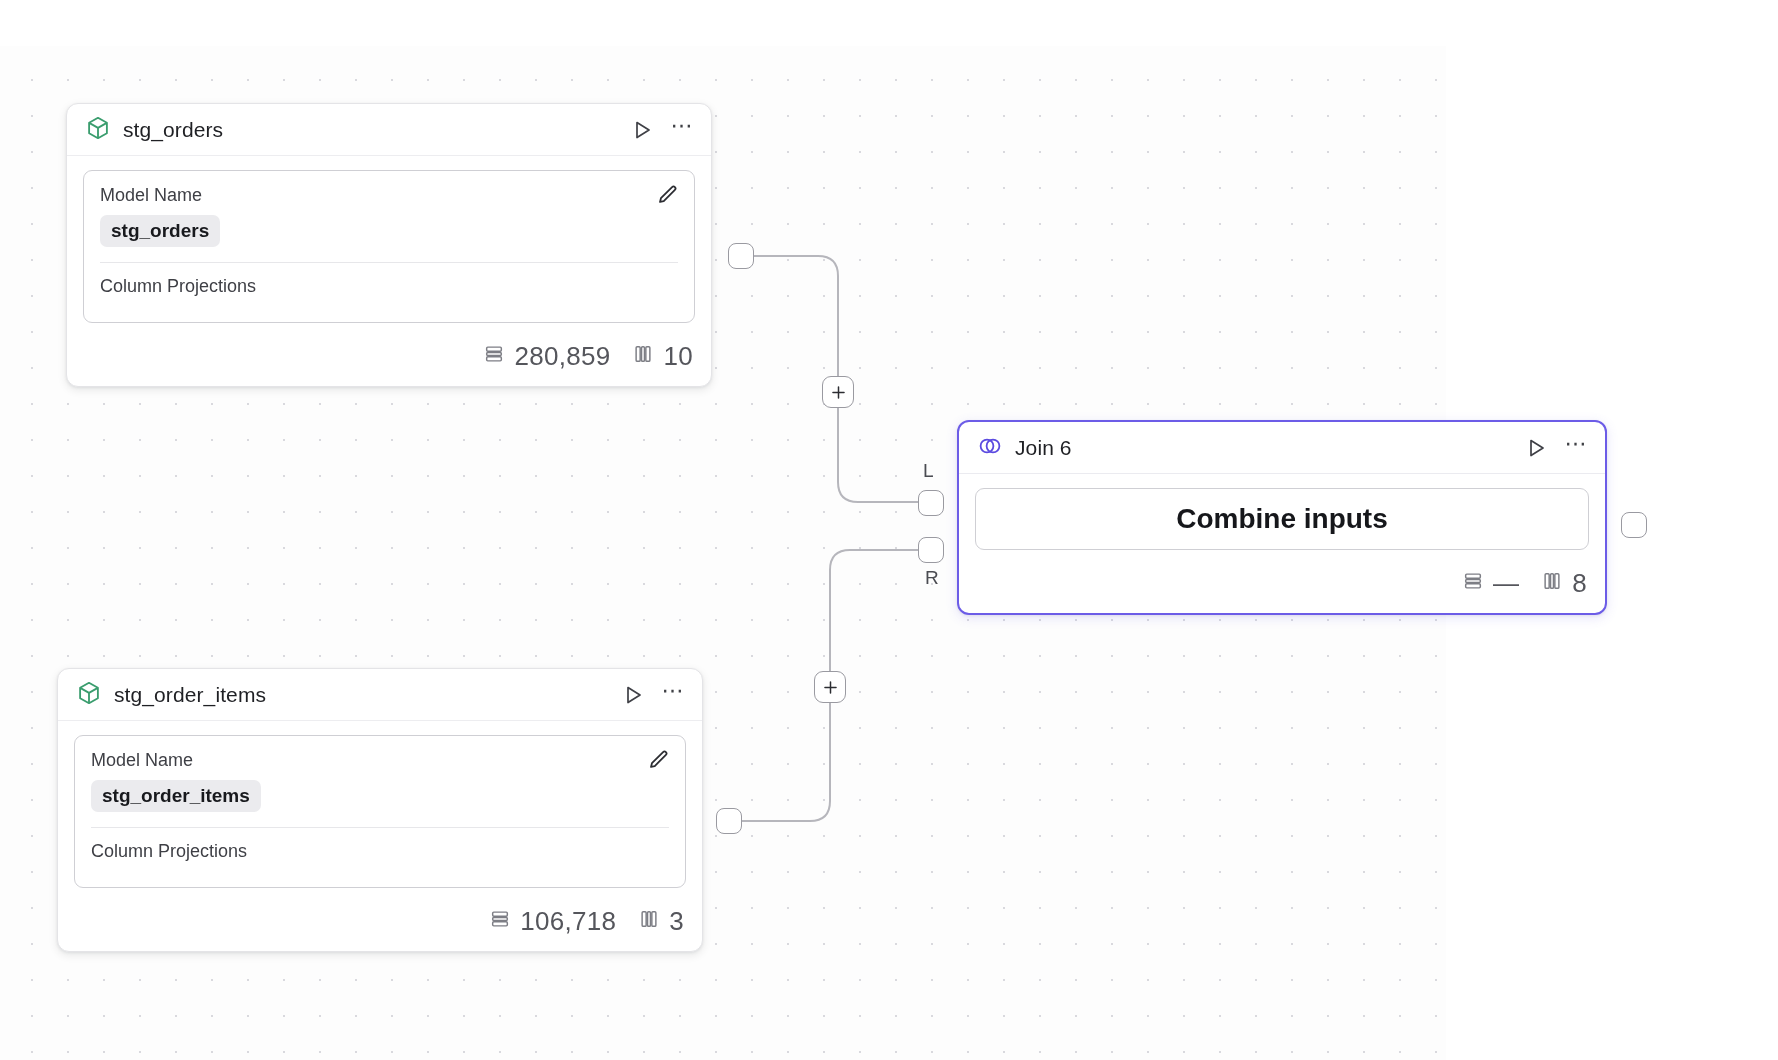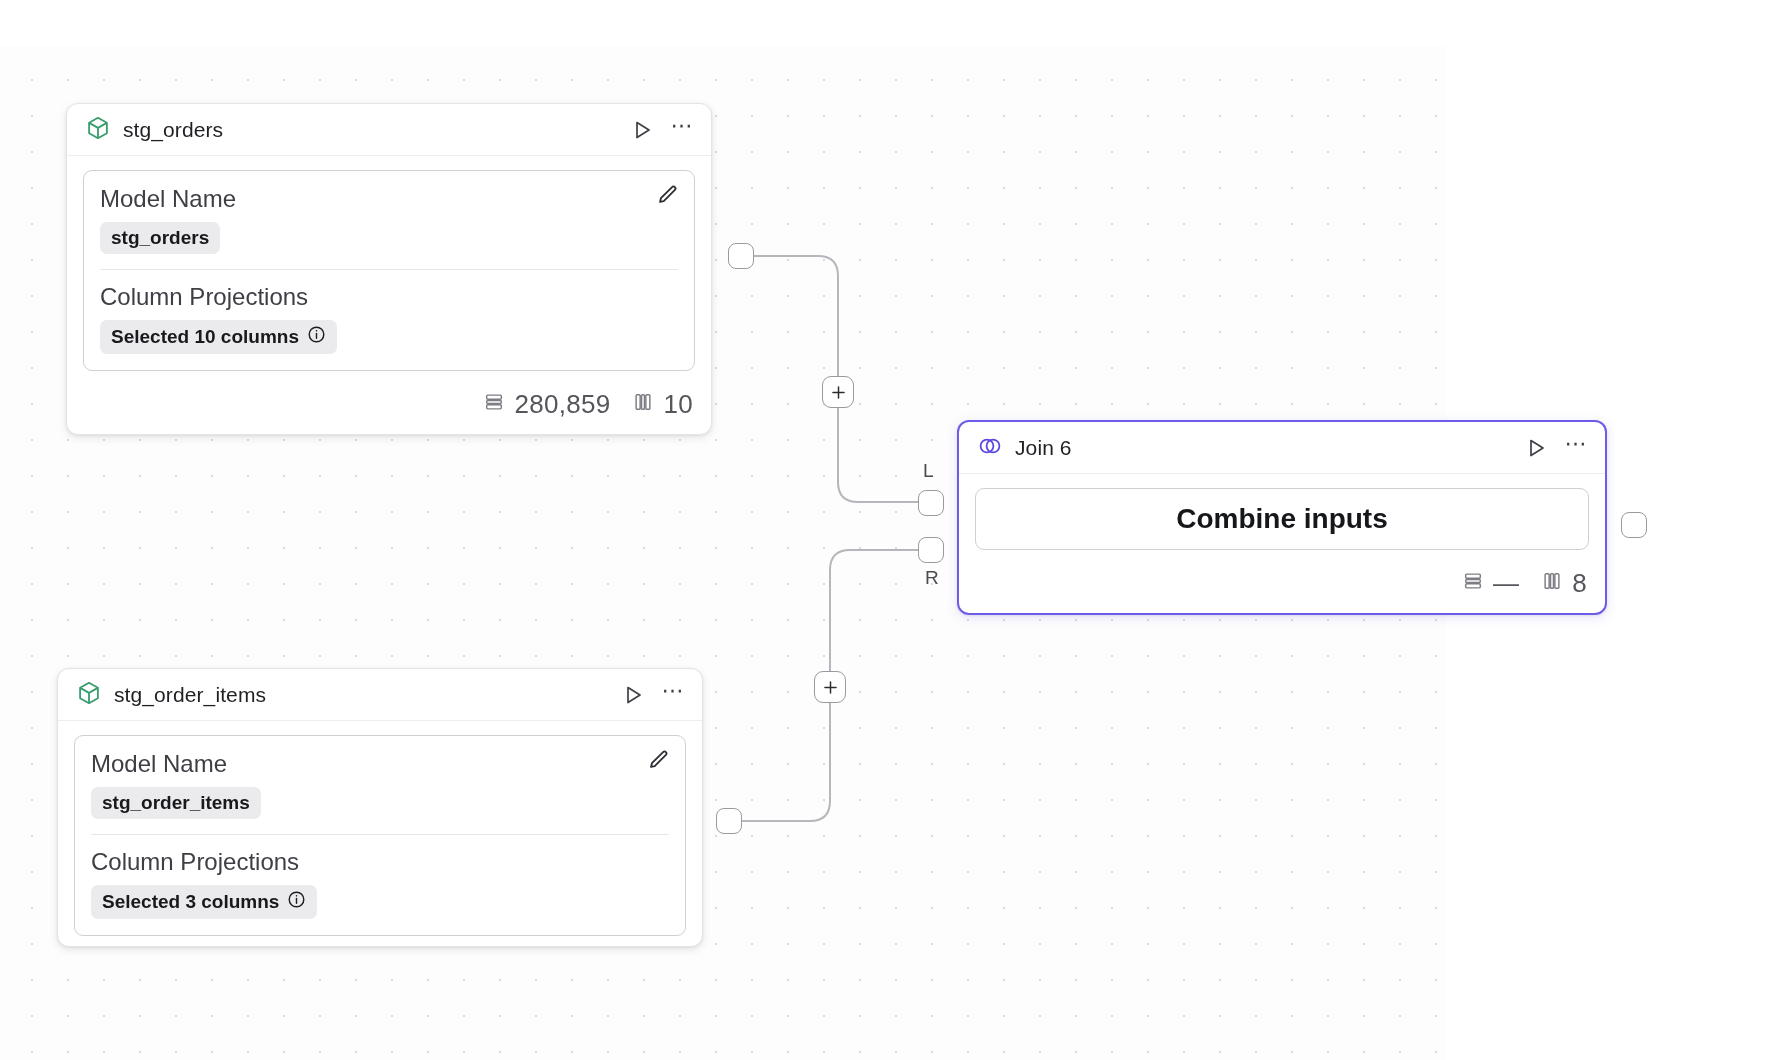--- a/index.html
+++ b/index.html
@@ -80,21 +80,21 @@
   .node-body { padding: 14px 16px 10px 16px; }
 
   .config-box {
     border: 1px solid #cfcfd4;
     border-radius: 9px;
     padding: 14px 16px 16px 16px;
     position: relative;
   }
 
   .field-label {
-    font-size: 24px;
+    font-size: 18px;
     color: #3e3f45;
     margin-bottom: 9px;
     font-weight: 400;
   }
 
   .chip {
     display: inline-flex;
     align-items: center;
     gap: 8px;
     background: #ebebee;
@@ -218,30 +218,20 @@
         </span>
 
         <div class="field-label">Model Name</div>
         <span class="chip">
           <span>stg_orders</span>
         </span>
 
         <div class="divider"></div>
 
         <div class="field-label">Column Projections</div>
-        <span class="chip">
-          <span>Selected 10 columns</span>
-          <span>
-            <svg width="19" height="19" viewBox="0 0 24 24" fill="none" stroke="#1c1d21" stroke-width="1.8">
-              <circle cx="12" cy="12" r="9.2"></circle>
-                <path d="M12 10.7v6" stroke-linecap="round"></path>
-                <circle cx="12" cy="7.4" r="1.05" fill="#1c1d21" stroke="none"></circle>
-            </svg>
-          </span>
-        </span>
       </div>
     </div>
 
     <div class="node-footer">
       <span class="metric">
         <span>
           <svg width="22" height="22" viewBox="0 0 24 24" fill="none" stroke="#7d7e85" stroke-width="1.6">
             <rect x="4" y="4.5" width="16" height="4.4" rx="1.2"></rect>
             <rect x="4" y="10.4" width="16" height="3.2" rx="1.2"></rect>
             <rect x="4" y="15.1" width="16" height="4.4" rx="1.2"></rect>
@@ -297,33 +287,45 @@
         </span>
 
         <div class="field-label">Model Name</div>
         <span class="chip">
           <span>stg_order_items</span>
         </span>
 
         <div class="divider"></div>
 
         <div class="field-label">Column Projections</div>
-        <span class="chip">
-          <span>Selected 3 columns</span>
-          <span>
-            <svg width="19" height="19" viewBox="0 0 24 24" fill="none" stroke="#1c1d21" stroke-width="1.8">
-              <circle cx="12" cy="12" r="9.2"></circle>
-                <path d="M12 10.7v6" stroke-linecap="round"></path>
-                <circle cx="12" cy="7.4" r="1.05" fill="#1c1d21" stroke="none"></circle>
-            </svg>
-          </span>
-        </span>
       </div>
     </div>
 
+    <div class="node-footer">
+      <span class="metric">
+        <span>
+          <svg width="22" height="22" viewBox="0 0 24 24" fill="none" stroke="#7d7e85" stroke-width="1.6">
+            <rect x="4" y="4.5" width="16" height="4.4" rx="1.2"></rect>
+            <rect x="4" y="10.4" width="16" height="3.2" rx="1.2"></rect>
+            <rect x="4" y="15.1" width="16" height="4.4" rx="1.2"></rect>
+          </svg>
+        </span>
+        <span class="metric-val">106,718</span>
+      </span>
+      <span class="metric">
+        <span>
+          <svg width="22" height="22" viewBox="0 0 24 24" fill="none" stroke="#7d7e85" stroke-width="1.6">
+            <rect x="4.5" y="4" width="4.4" height="16" rx="1.2"></rect>
+            <rect x="10.4" y="4" width="3.2" height="16" rx="1.2"></rect>
+            <rect x="15.1" y="4" width="4.4" height="16" rx="1.2"></rect>
+          </svg>
+        </span>
+        <span class="metric-val">3</span>
+      </span>
+    </div>
   </div>
 
   <div class="port" style="left:716px; top:762px;"></div>
   <div class="plus-btn" style="left:814px; top:625px;">
     <svg width="19" height="19" viewBox="0 0 24 24" fill="none" stroke="#2c2d32" stroke-width="1.9" stroke-linecap="round">
       <path d="M12 5v14M5 12h14"></path>
     </svg>
   </div>
 
   <div class="node selected" style="left:957px; top:374px; width:650px;">

